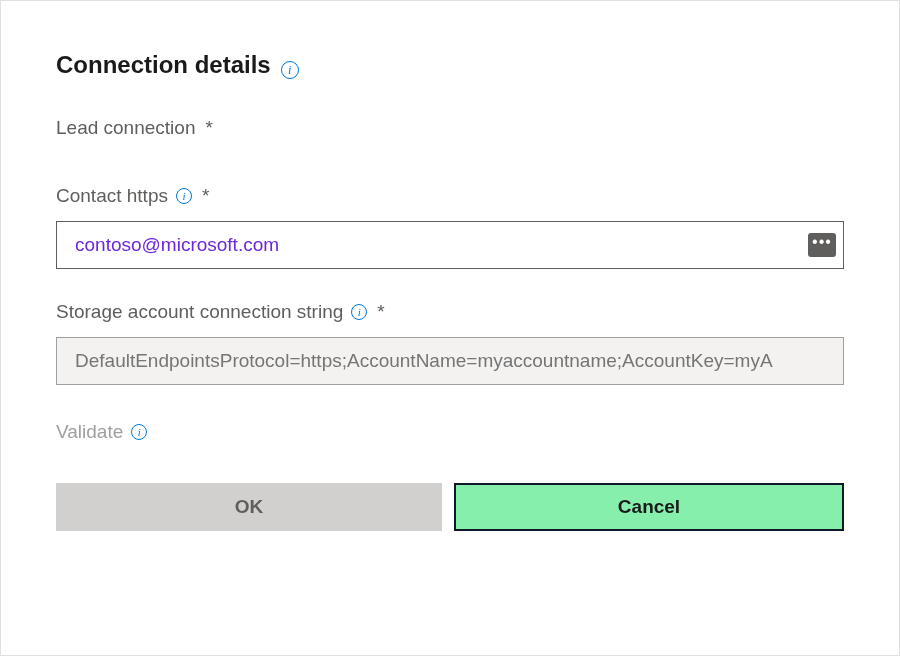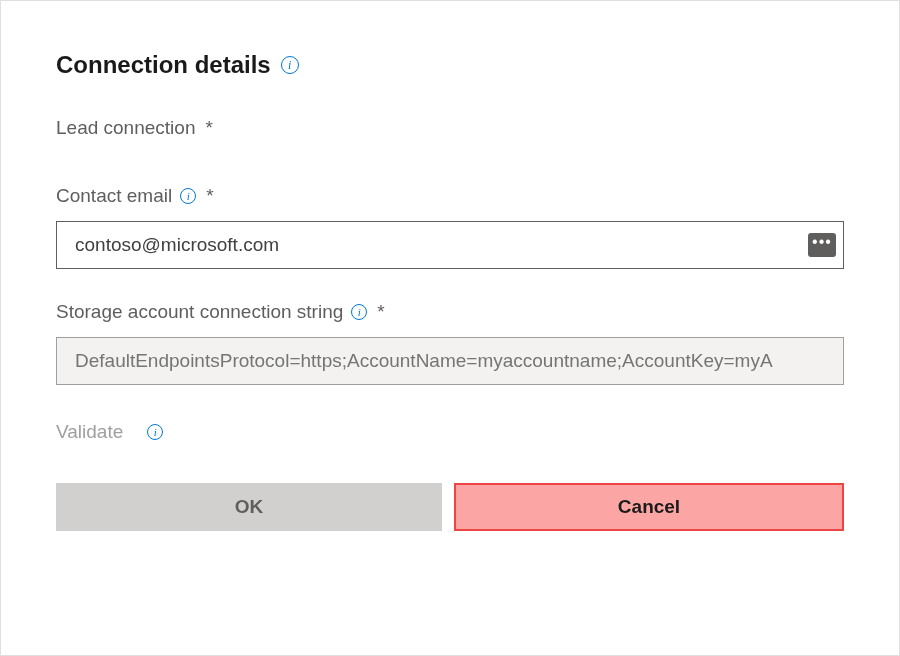--- a/index.html
+++ b/index.html
@@ -14,21 +14,21 @@
     }
     .container {
       width: 900px;
       height: 656px;
       border: 1px solid #e0e0e0;
       padding: 50px 55px 30px 55px;
       background: #fff;
     }
     .heading-row {
       display: flex;
-      align-items: center;
+      align-items: flex-end;
       gap: 10px;
       margin-bottom: 38px;
     }
     .heading {
       font-size: 24px;
       font-weight: 700;
       color: #1a1a1a;
     }
     .info-icon {
       display: inline-flex;
@@ -101,21 +101,21 @@
       position: relative;
       width: 100%;
     }
     .text-input {
       width: 100%;
       height: 48px;
       border: 1px solid #605e5c;
       background: #fff;
       padding: 0 50px 0 18px;
       font-size: 19px;
-      color: #404040;
+      color: #6d28d9;
       outline: none;
     }
     .text-input.disabled {
       background: #f3f2f1;
       color: #8b5cf6;
       border-color: #a19f9d;
     }
     .more-btn {
       position: absolute;
       right: 8px;
@@ -138,21 +138,21 @@
       letter-spacing: 1px;
       line-height: 1;
       position: relative;
       top: -3px;
     }
     .validate-link {
       font-size: 19px;
       color: #a19f9d;
       display: inline-flex;
       align-items: center;
-      gap: 24px;
+      gap: 8px;
       margin-top: 4px;
       margin-bottom: 40px;
       cursor: default;
     }
     .button-row {
       display: flex;
       gap: 12px;
       width: 100%;
     }
     .btn {
@@ -164,23 +164,23 @@
       cursor: pointer;
       display: flex;
       align-items: center;
       justify-content: center;
     }
     .btn-ok {
       background: #d2d0ce;
       color: #605e5c;
     }
     .btn-cancel {
-      background: #fca5a5;
+      background: #86efac;
       color: #1a1a1a;
-      border: 2px solid #ef4444;
+      border: 2px solid #0f172a;
     }
   </style>
 </head>
 <body>
 
 <div class="container">
 
   <div class="heading-row">
     <h1 class="heading">Connection details</h1>
     <span class="info-icon">i</span>
@@ -188,21 +188,21 @@
 
   <div class="form-group">
     <label class="form-label">
       <span>Lead connection</span>
         <span class="required">*</span>
     </label>
   </div>
 
   <div class="form-group">
     <label class="form-label">
-      <span>Contact email</span>
+      <span>Contact https</span>
       <span class="info-icon info-icon-sm">i</span>
       <span class="required">*</span>
     </label>
     <div class="input-wrapper">
       <input type="text" class="text-input" value="contoso@microsoft.com" style="">
       <button class="more-btn">
           <span>•••</span>
         </button>
     </div>
   </div>

